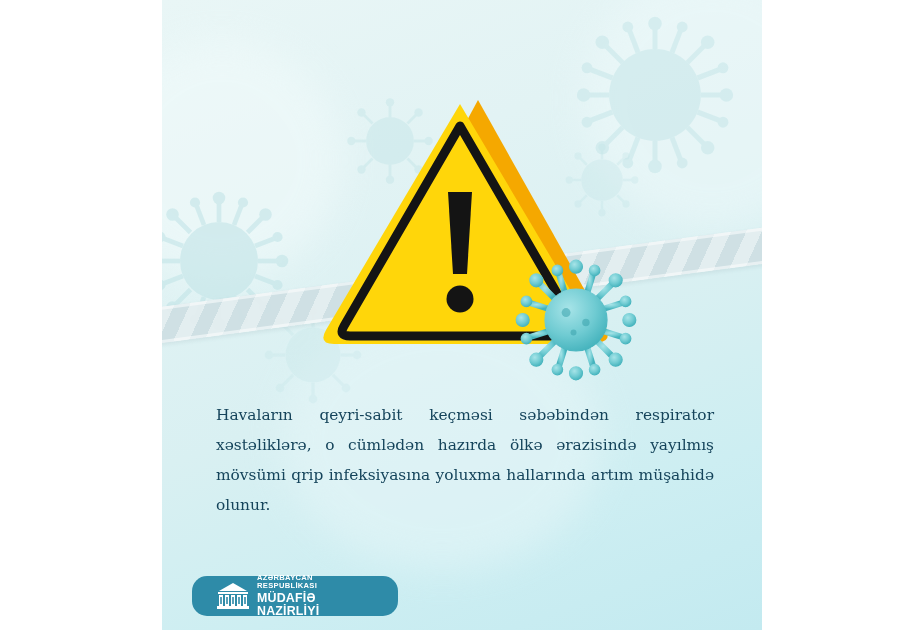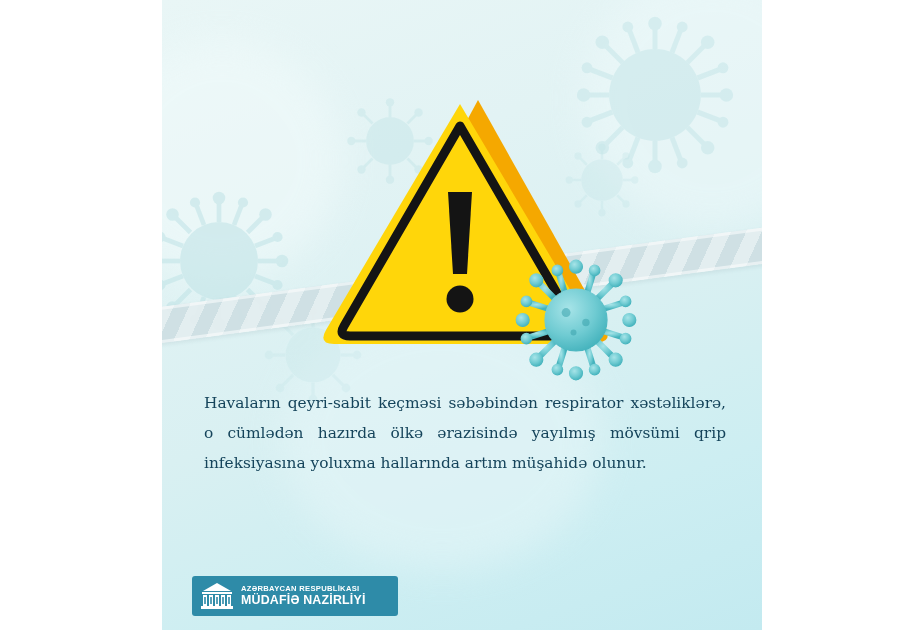--- a/index.html
+++ b/index.html
@@ -125,35 +125,35 @@
     left: 42px;
     top: 388px;
     width: 522px;
     z-index: 6;
     font-family: "DejaVu Serif", serif;
     font-size: 15.4px;
     line-height: 30px;
     color: #15445b;
     text-align: justify;
   }
-  .body-text p { margin: 0; }
+  .body-text p { margin: 12px; }
   .body-text p + p { margin-top: 0px; }
 
   
   .logo {
     position: absolute;
     left: 30px;
     bottom: 14px;
     width: 206px;
     height: 40px;
     background: #2e8ba8;
-    border-radius: 3px;
+    border-radius: 15px;
     display: flex;
     align-items: center;
-    padding: 0 8px;
+    padding: 0 24px;
     box-sizing: border-box;
     z-index: 8;
   }
   .logo-mark {
     width: 34px;
     height: 30px;
     flex: 0 0 34px;
     margin-right: 7px;
   }
   .logo-mark svg { display: block; }

